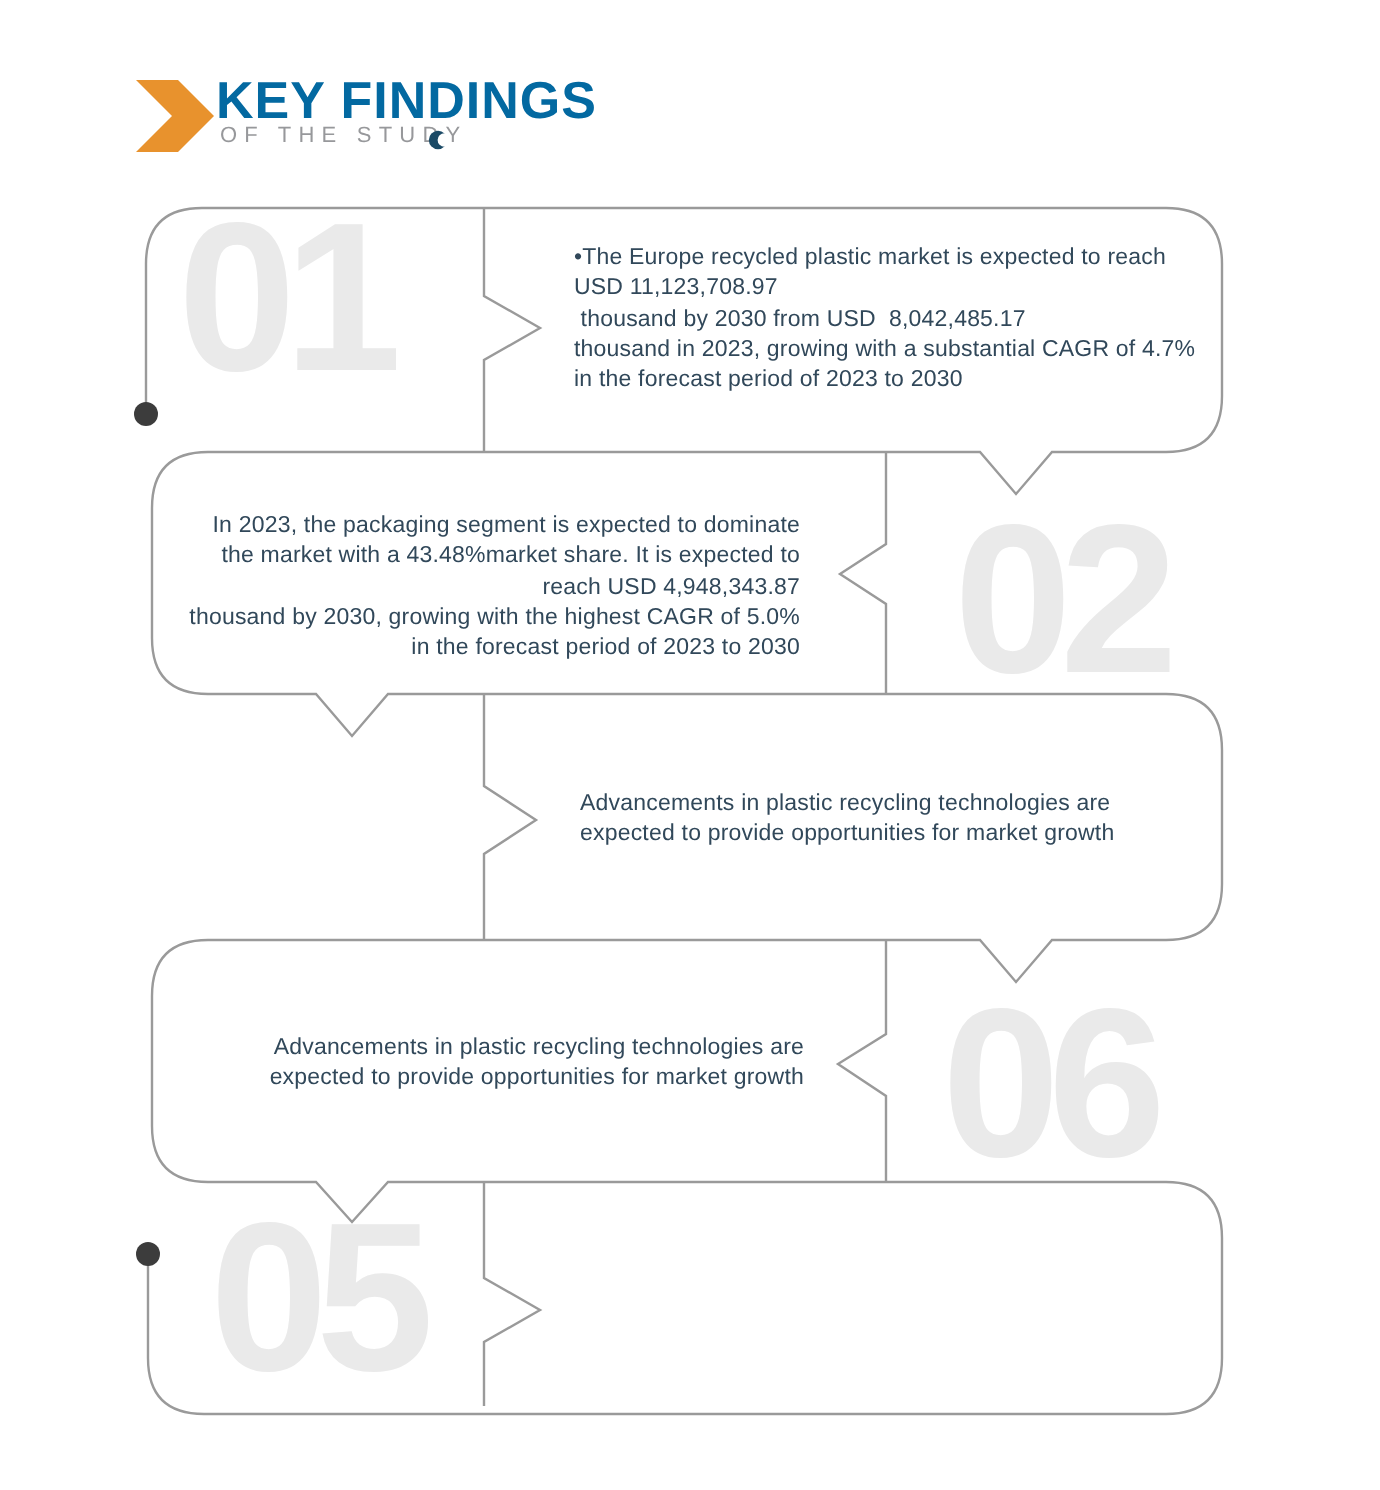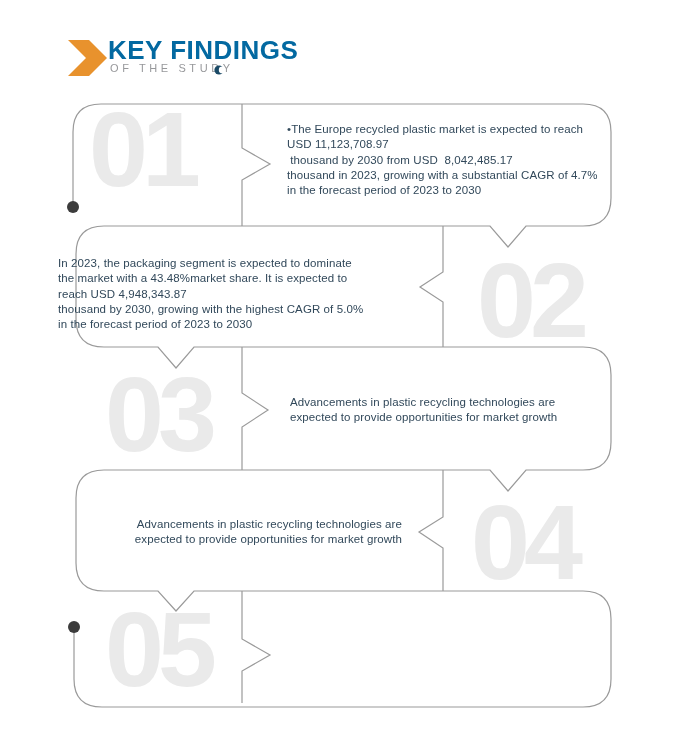--- a/index.html
+++ b/index.html
@@ -30,21 +30,21 @@
   .n2{left:468px;top:247px;}
   .n3{left:96px;top:361px;}
   .n4{left:462px;top:489px;}
   .n5{left:96px;top:596px;}
   
   .finding-text{
     position:absolute;font-size:11.5px;line-height:15.3px;color:#31485A;
     white-space:pre-wrap;letter-spacing:0.1px;
   }
   .t1{left:287px;top:122px;width:330px;text-align:left;}
-  .t2{left:58px;top:256px;width:342px;text-align:left;}
+  .t2{left:58px;top:256px;width:342px;text-align:right;}
   .t3{left:290px;top:395px;width:320px;text-align:left;}
   .t4{left:60px;top:517px;width:342px;text-align:right;}
   .t5{left:290px;top:621px;width:330px;text-align:left;}
 </style>
 </head>
 <body>
 
 <div class="canvas">
 
   <div class="brand">
@@ -72,22 +72,21 @@
       <path d="M 242 347 L 242 393 L 268 410 L 242 427 L 242 470"></path>
       <path d="M 443 470 L 443 517 L 419 532 L 443 548 L 443 591"></path>
       <path d="M 242 591 L 242 639 L 270 655 L 242 671 L 242 703"></path>
     </g>
     <circle cx="73" cy="207" r="6" fill="#3C3C3C"></circle>
     <circle cx="74" cy="627" r="6" fill="#3C3C3C"></circle>
   </svg>
 
   <div class="big-num n1">01</div>
   <div class="big-num n2">02</div>
-  <div class="big-num n3">03</div>
-  <div class="big-num n4">04</div>
+  <div class="big-num n4">06</div>
   <div class="big-num n5">05</div>
 
   <div class="finding-text t1">•The Europe recycled plastic market is expected to reach
 USD 11,123,708.97
  thousand by 2030 from USD  8,042,485.17
 thousand in 2023, growing with a substantial CAGR of 4.7%
 in the forecast period of 2023 to 2030</div>
   <div class="finding-text t2">In 2023, the packaging segment is expected to dominate
 the market with a 43.48%market share. It is expected to
 reach USD 4,948,343.87

